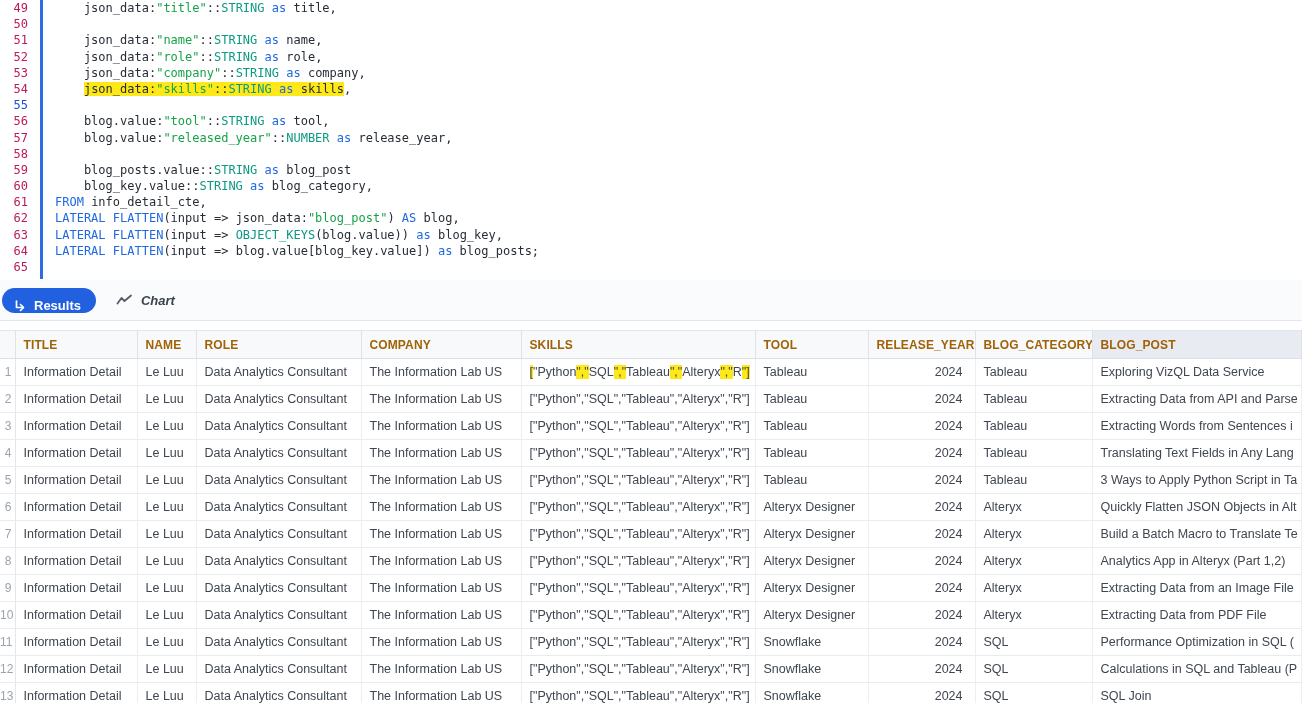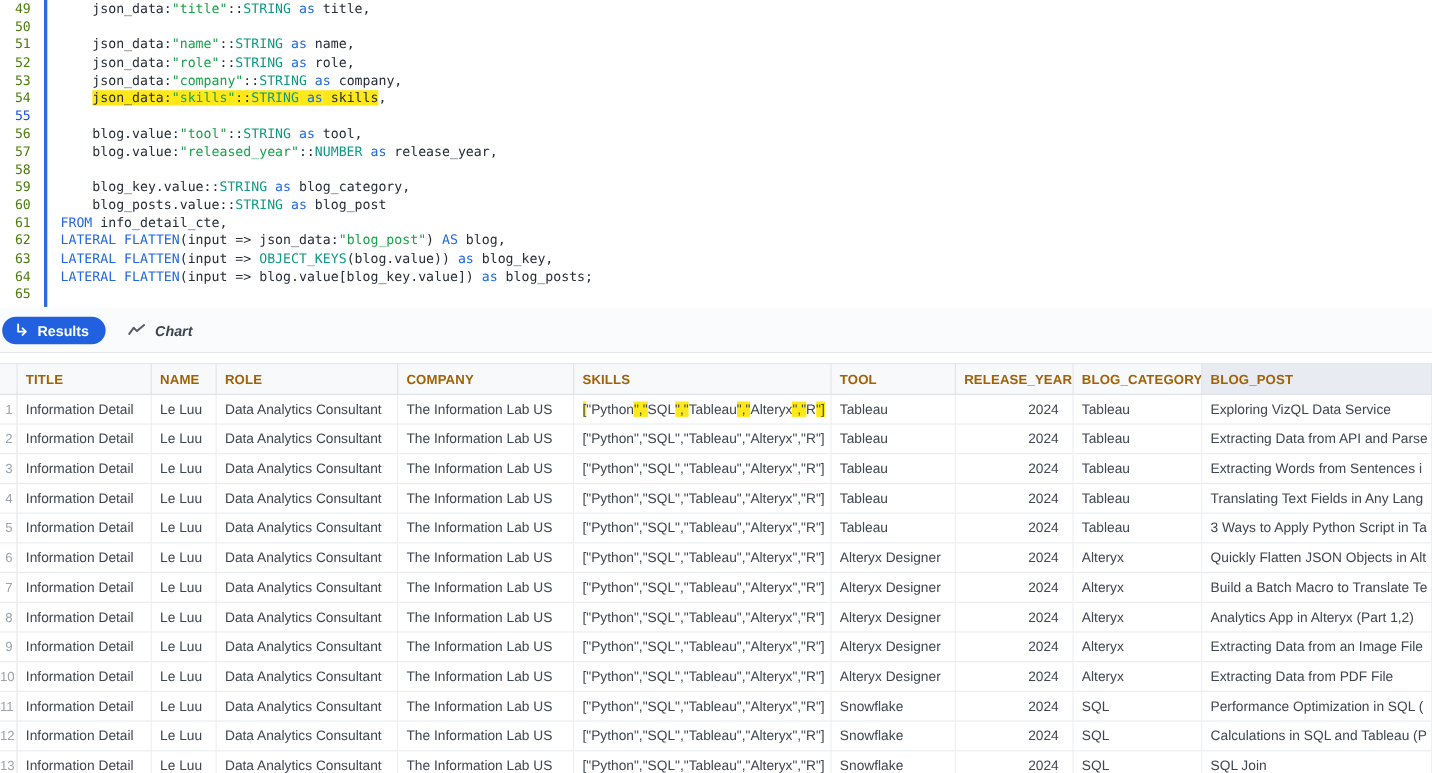--- a/index.html
+++ b/index.html
@@ -3,36 +3,36 @@
 <meta charset="utf-8">
 <style>
   * { box-sizing: border-box; margin: 0; padding: 0; }
   html, body { width: 1302px; height: 703px; overflow: hidden; background: #fff;
     font-family: "Liberation Sans", sans-serif; }
 
   
   .editor { position: relative; height: 280px; background: #fff; }
   .gutter { position: absolute; top: 1px; left: 0; width: 28px; text-align: right; }
   .ln { height: 16.2px; line-height: 16.2px; font: 12px "DejaVu Sans Mono", monospace;
-    color: #4d7c0f; }
+    color: #be185d; }
   .ln.active { color: #1d4ed8; }
   .stmt-bar { position: absolute; left: 40px; top: 0; width: 3px; height: 279px;
     background: #2e6be2; }
   .code { position: absolute; top: 1px; left: 55px; }
   .cl { height: 16.2px; line-height: 16.2px; font: 12px "DejaVu Sans Mono", monospace;
     color: #262d36; white-space: pre; }
   .tok-k { color: #2069e0; }
   .tok-s { color: #18a249; }
   .tok-t { color: #0c9a82; }
   .hl { background: #ffe817; }
 
   
   .toolbar { height: 41px; background: #fafbfc; border-bottom: 1px solid #e4e6ea;
     display: flex; align-items: center; padding-left: 2px; }
-  .results-pill { display: inline-flex; align-items: center; gap: 7px; height: 25px;
+  .results-pill { display: inline-flex; align-items: flex-end; gap: 7px; height: 25px;
     padding: 0 15px 0 11px; background: #2161df; color: #fff; border: none;
     border-radius: 13px; font-family: "Liberation Sans", sans-serif;
     font-size: 13px; font-weight: 700; cursor: pointer; }
   .results-pill svg { display: block; }
   .chart-tab { display: inline-flex; align-items: center; gap: 8px; margin-left: 20px;
     color: #3c434d; font-size: 13px; font-weight: 600; cursor: pointer; font-style: italic; }
   .chart-tab svg { display: block; }
 
   
   .table-wrap { padding-top: 9px; background: #fff; }
@@ -80,22 +80,22 @@
         <div class="cl"><span>    json_data:</span><span class="tok-s">"title"</span><span>::</span><span class="tok-t">STRING</span><span> </span><span class="tok-k">as</span><span> title,</span></div>
         <div class="cl"></div>
         <div class="cl"><span>    json_data:</span><span class="tok-s">"name"</span><span>::</span><span class="tok-t">STRING</span><span> </span><span class="tok-k">as</span><span> name,</span></div>
         <div class="cl"><span>    json_data:</span><span class="tok-s">"role"</span><span>::</span><span class="tok-t">STRING</span><span> </span><span class="tok-k">as</span><span> role,</span></div>
         <div class="cl"><span>    json_data:</span><span class="tok-s">"company"</span><span>::</span><span class="tok-t">STRING</span><span> </span><span class="tok-k">as</span><span> company,</span></div>
         <div class="cl"><span>    </span><span class="hl">json_data:</span><span class="tok-s hl">"skills"</span><span class="hl">::</span><span class="tok-t hl">STRING</span><span class="hl"> </span><span class="tok-k hl">as</span><span class="hl"> skills</span><span>,</span></div>
         <div class="cl"></div>
         <div class="cl"><span>    blog.value:</span><span class="tok-s">"tool"</span><span>::</span><span class="tok-t">STRING</span><span> </span><span class="tok-k">as</span><span> tool,</span></div>
         <div class="cl"><span>    blog.value:</span><span class="tok-s">"released_year"</span><span>::</span><span class="tok-t">NUMBER</span><span> </span><span class="tok-k">as</span><span> release_year,</span></div>
         <div class="cl"></div>
+        <div class="cl"><span>    blog_posts.value::</span><span class="tok-t">STRING</span><span> </span><span class="tok-k">as</span><span> blog_post</span></div>
         <div class="cl"><span>    blog_key.value::</span><span class="tok-t">STRING</span><span> </span><span class="tok-k">as</span><span> blog_category,</span></div>
-        <div class="cl"><span>    blog_posts.value::</span><span class="tok-t">STRING</span><span> </span><span class="tok-k">as</span><span> blog_post</span></div>
         <div class="cl"><span class="tok-k">FROM</span><span> info_detail_cte,</span></div>
         <div class="cl"><span class="tok-k">LATERAL</span><span> </span><span class="tok-k">FLATTEN</span><span>(input =&gt; json_data:</span><span class="tok-s">"blog_post"</span><span>) </span><span class="tok-k">AS</span><span> blog,</span></div>
         <div class="cl"><span class="tok-k">LATERAL</span><span> </span><span class="tok-k">FLATTEN</span><span>(input =&gt; </span><span class="tok-t">OBJECT_KEYS</span><span>(blog.value)) </span><span class="tok-k">as</span><span> blog_key,</span></div>
         <div class="cl"><span class="tok-k">LATERAL</span><span> </span><span class="tok-k">FLATTEN</span><span>(input =&gt; blog.value[blog_key.value]) </span><span class="tok-k">as</span><span> blog_posts;</span></div>
       </div>
   </div>
 
   <div class="toolbar">
     <button class="results-pill">
       <span>

